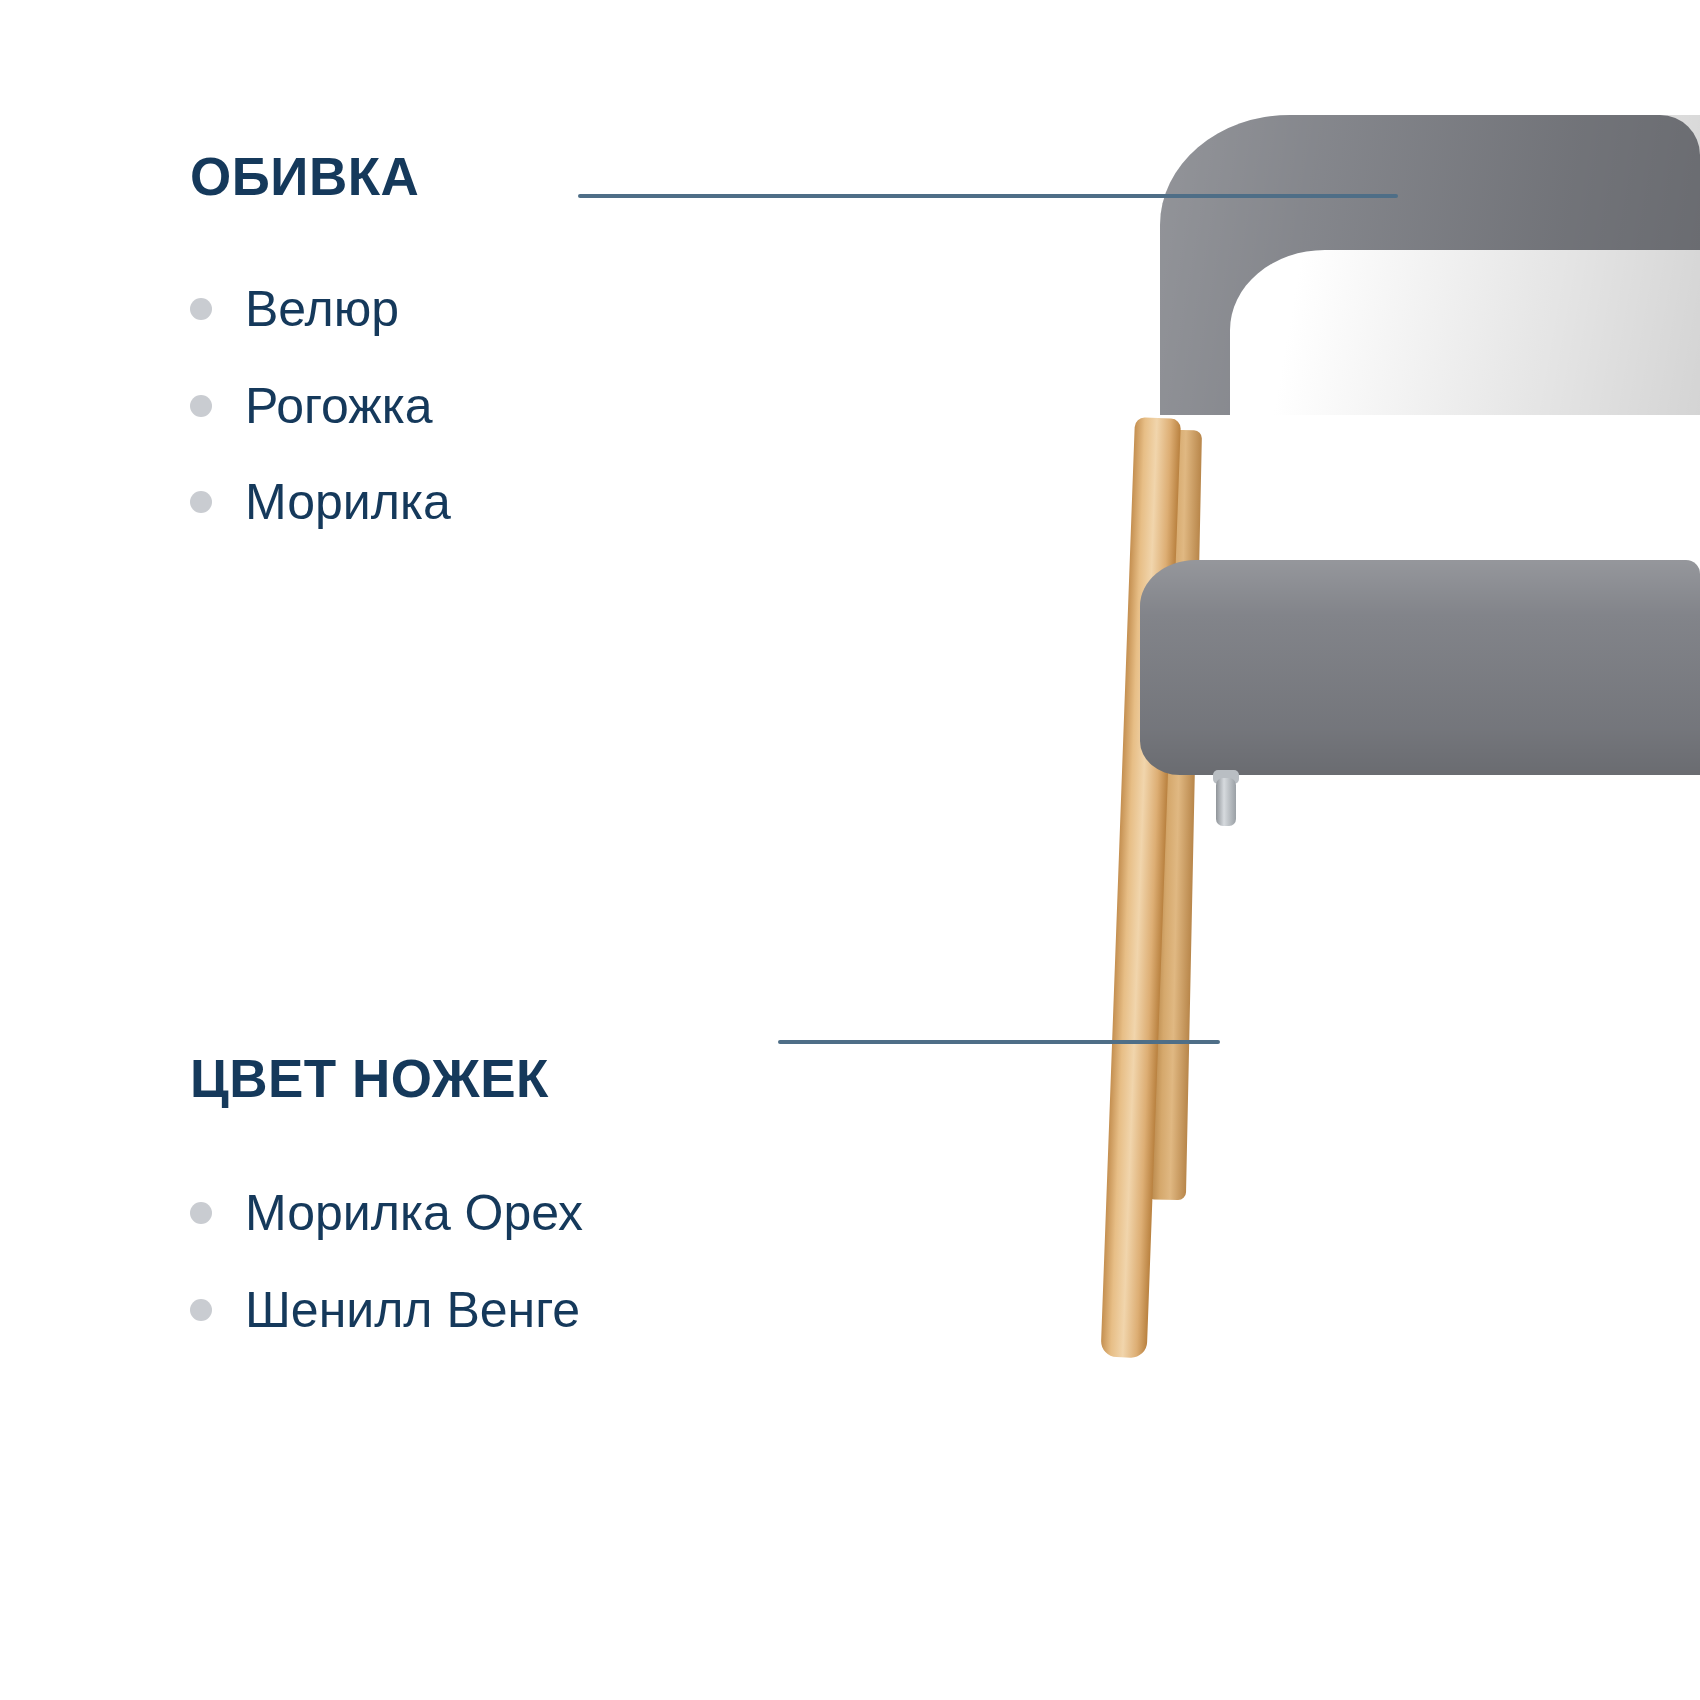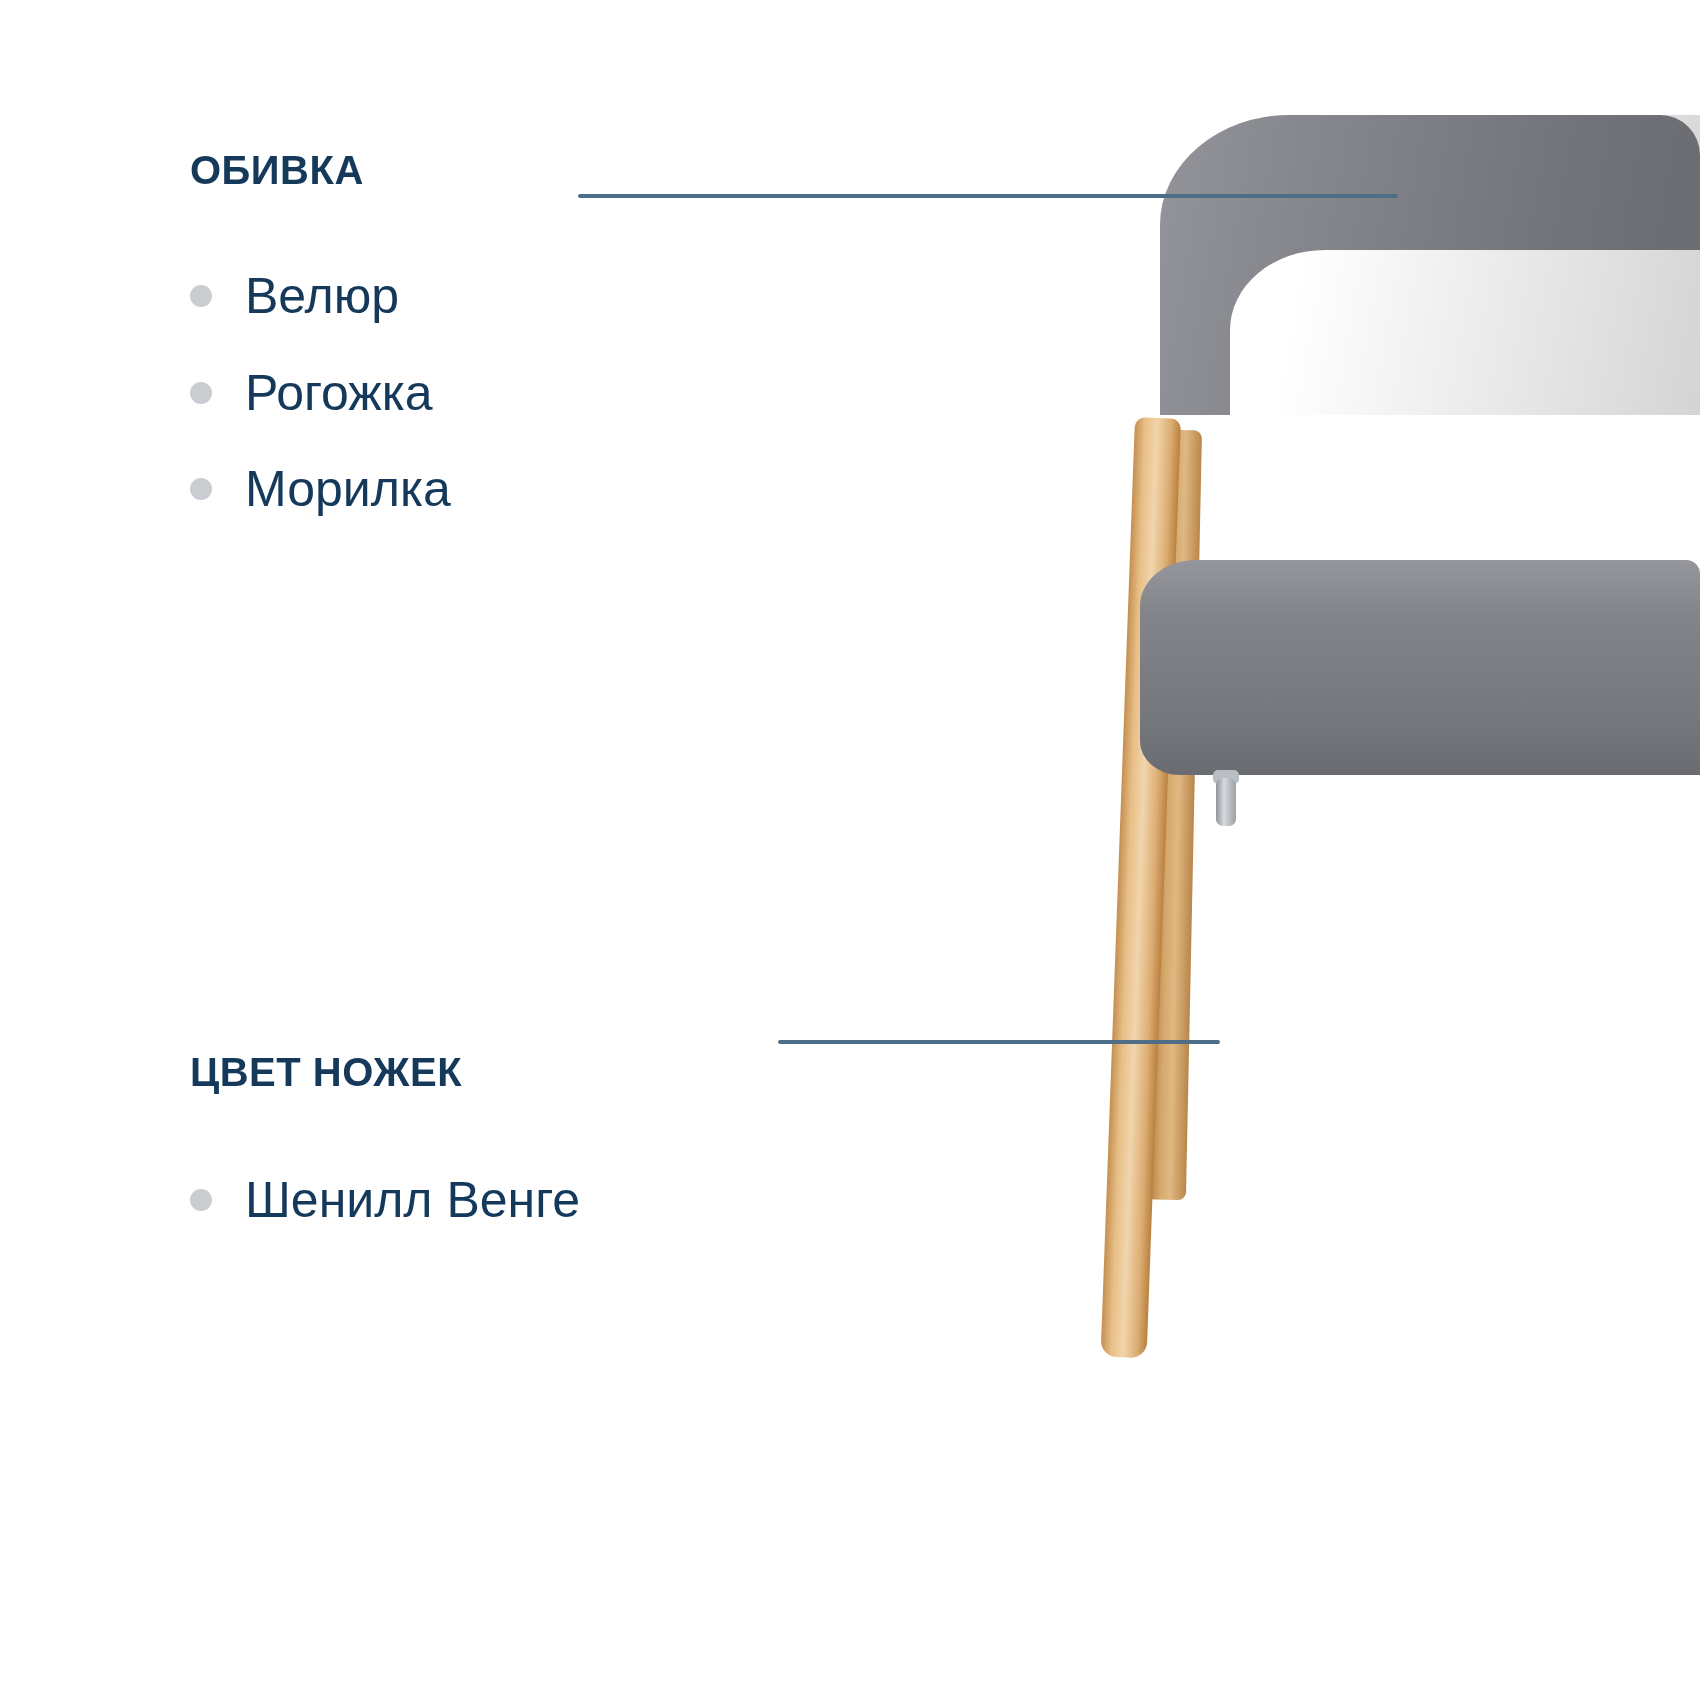--- a/index.html
+++ b/index.html
@@ -17,21 +17,21 @@
     background: #ffffff;
     overflow: hidden;
   }
 
   
   .section {
     position: absolute;
     left: 190px;
   }
   .section-title {
-    font-size: 40px;
+    font-size: 53px;
     font-weight: bold;
     color: #15395b;
     letter-spacing: 0.5px;
     line-height: 1;
     white-space: nowrap;
   }
   .bullet-list {
     list-style: none;
     margin: 0;
     padding: 0;
@@ -221,19 +221,23 @@
       </li>
     </ul>
   </div>
   <div class="leader" style="left:578px; top:194px; width:820px;"></div>
 
   <div class="section" style="top:1052px;">
     <div class="section-title">ЦВЕТ НОЖЕК</div>
     <ul class="bullet-list" style="margin-top:82px;">
       <li class="bullet-item">
         <span class="bullet-dot"></span>
+        <span class="bullet-label">Морилка Орех</span>
+      </li>
+      <li class="bullet-item">
+        <span class="bullet-dot"></span>
         <span class="bullet-label">Шенилл Венге</span>
       </li>
     </ul>
   </div>
   <div class="leader" style="left:778px; top:1040px; width:442px;"></div>
 
 </div>
 
 </body></html>

